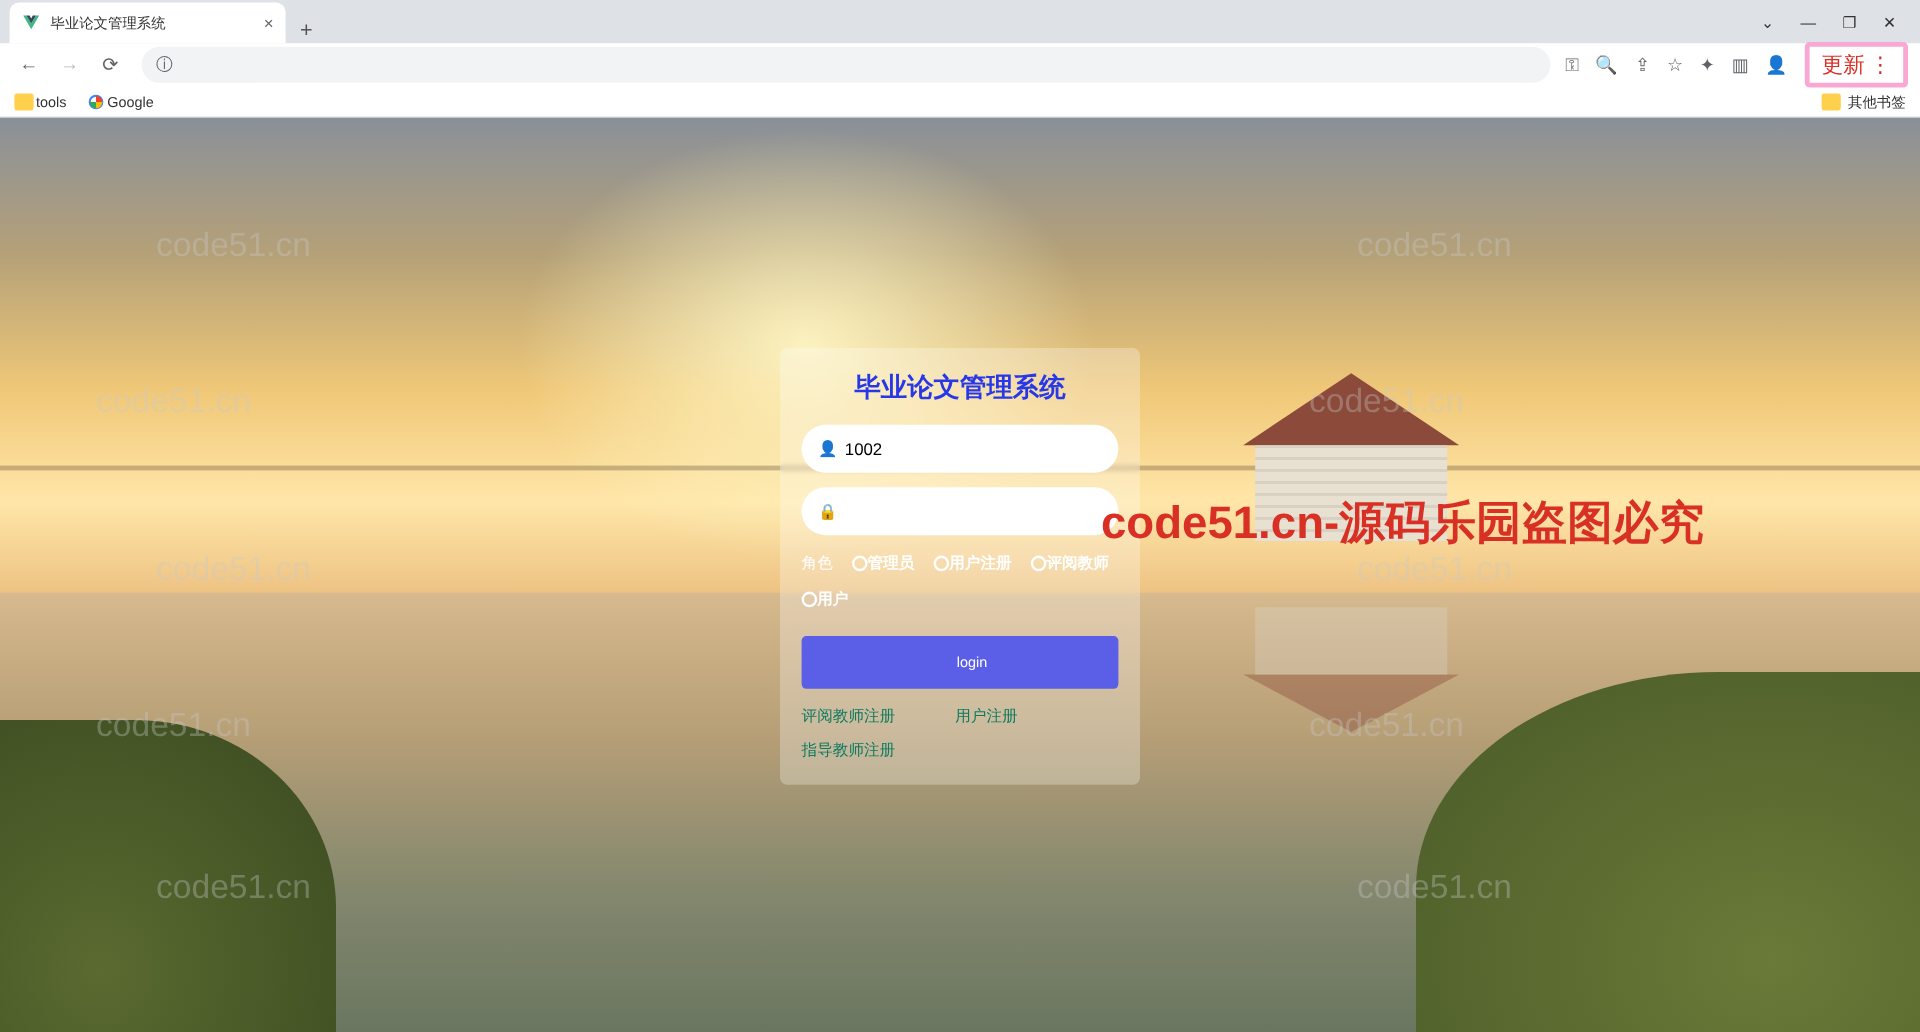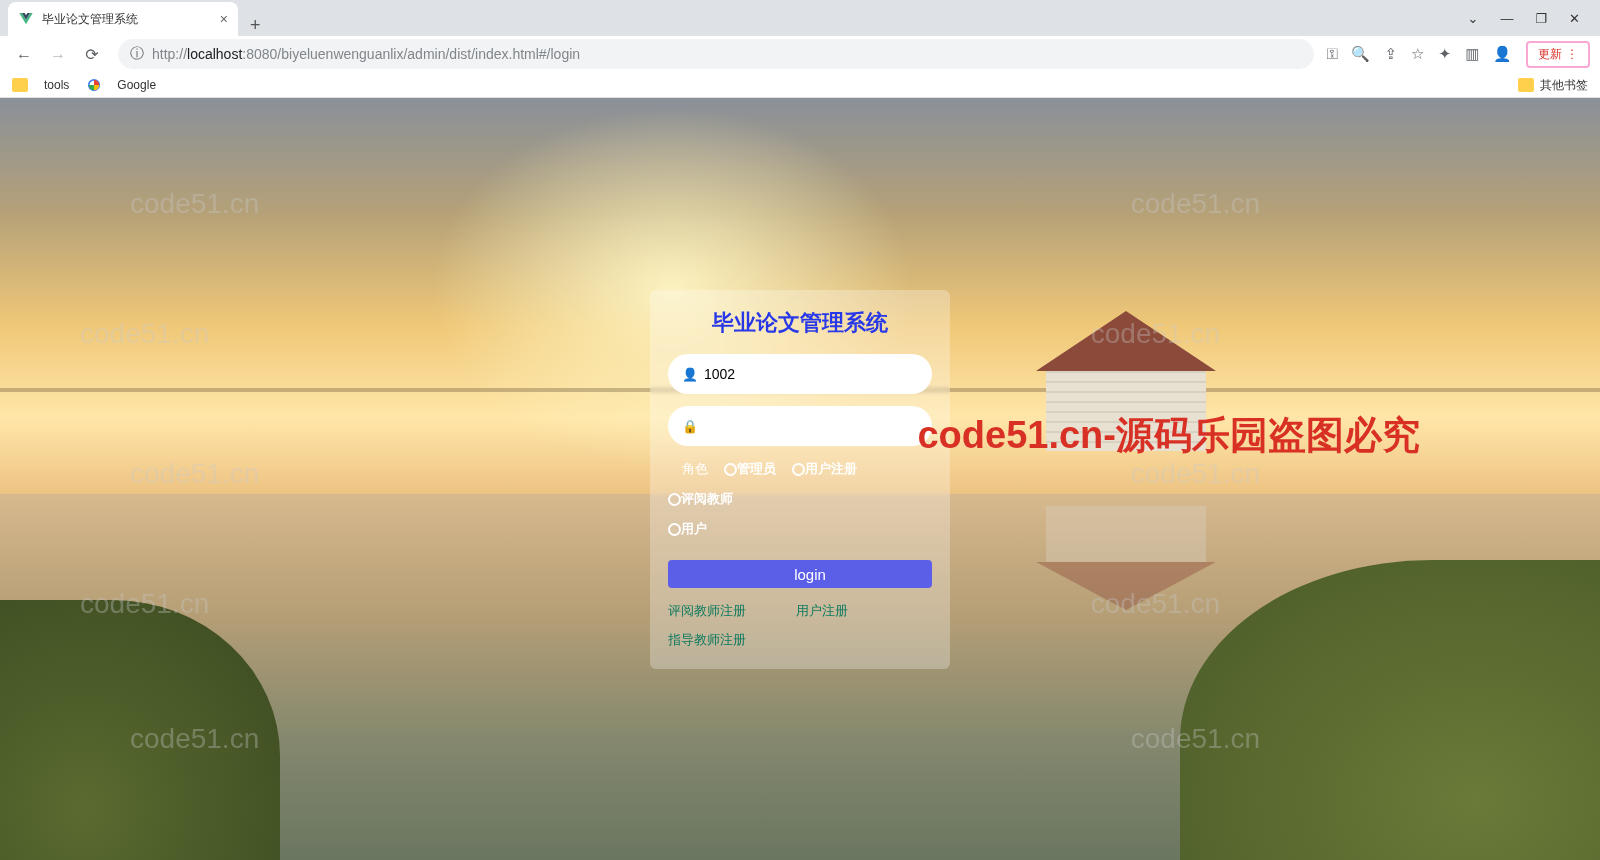--- a/index.html
+++ b/index.html
@@ -16,24 +16,24 @@
 .window-controls span { font-size: 13px; }
 
 .addr-bar { height: 36px; display: flex; align-items: center; padding: 0 10px; gap: 6px; }
 .nav-btn { width: 28px; height: 28px; display: flex; align-items: center; justify-content: center; color: #5f6368; border-radius: 50%; cursor: pointer; }
 .nav-btn.disabled { color: #bbb; }
 .url-box { flex: 1; height: 30px; background: #f1f3f4; border-radius: 15px; display: flex; align-items: center; padding: 0 12px; font-size: 14px; color: #202124; gap: 8px; margin: 0 6px; }
 .url-box .info-icon { color: #5f6368; font-size: 14px; }
 .url-text .host { color: #202124; }
 .url-text .path { color: #80868b; }
 .right-icons { display: flex; align-items: center; gap: 14px; color: #5f6368; font-size: 15px; }
-.update-btn { border: 2px solid #f9a8d4; color: #d93025; padding: 3px 10px; border-radius: 4px; font-size: 12px; display: flex; align-items: center; gap: 4px; }
+.update-btn { border: 4px solid #f9a8d4; color: #d93025; padding: 3px 10px; border-radius: 4px; font-size: 18px; display: flex; align-items: center; gap: 4px; }
 
 .bookmark-bar { height: 26px; display: flex; align-items: center; padding: 0 12px; gap: 18px; font-size: 12px; color: #333; }
-.bookmark-item { display: flex; align-items: center; gap: 16px; }
+.bookmark-item { display: flex; align-items: center; gap: 2px; }
 .bookmark-folder { width: 16px; height: 14px; background: #ffd04c; border-radius: 2px; }
 .google-icon { width: 14px; height: 14px; }
 .other-bookmarks { margin-left: auto; display: flex; align-items: center; gap: 6px; }
 
 
 .page-content { height: 762px; position: relative; background: linear-gradient(180deg, #8a9099 0%, #b5a178 15%, #f0c878 30%, #ffe6a8 42%, #e8b878 55%, #c89858 68%, #6b7555 85%, #4a5a40 100%); overflow: hidden; }
 .sky-gradient { position: absolute; inset: 0; background: radial-gradient(ellipse 400px 300px at 42% 25%, rgba(255,248,200,0.9), transparent 60%); }
 .horizon { position: absolute; left: 0; right: 0; top: 38%; height: 4px; background: rgba(80,60,40,0.3); }
 .house { position: absolute; right: 24%; top: 28%; width: 180px; height: 140px; }
 .house .roof { width: 0; height: 0; border-left: 90px solid transparent; border-right: 90px solid transparent; border-bottom: 60px solid #8b4a3a; margin: 0 auto; }
@@ -54,24 +54,24 @@
 
 .red-watermark { position: absolute; top: 312px; left: 430px; right: 180px; text-align: right; font-size: 38px; font-weight: 600; color: #d93025; pointer-events: none; z-index: 5; white-space: nowrap; }
 
 
 .login-card { position: absolute; left: 50%; top: 192px; transform: translateX(-50%); width: 300px; background: rgba(255,255,255,0.28); backdrop-filter: blur(2px); border-radius: 6px; padding: 18px 18px 20px; z-index: 3; }
 .login-title { text-align: center; font-size: 22px; font-weight: bold; color: #2838e8; margin-bottom: 16px; }
 .input-row { position: relative; margin-bottom: 12px; }
 .input-row .icon { position: absolute; left: 14px; top: 50%; transform: translateY(-50%); font-size: 13px; color: #333; }
 .input-row input { width: 100%; height: 40px; border: none; border-radius: 20px; padding: 0 16px 0 36px; font-size: 14px; background: #fff; outline: none; }
 .role-row { display: flex; flex-wrap: wrap; gap: 12px 16px; margin: 14px 0; font-size: 13px; color: #fff; align-items: center; }
-.role-label { font-weight: 500; margin-left: 14px; }
+.role-label { font-weight: 500; }
 .radio-item { display: flex; align-items: center; gap: 0; cursor: pointer; font-weight: bold; }
 .radio-circle { width: 13px; height: 13px; border-radius: 50%; border: 2px solid #fff; background: transparent; }
-.login-btn { width: 100%; height: 28px; background: #5b5fe8; color: #fff; border: none; border-radius: 4px; font-size: 15px; cursor: pointer; margin-top: 8px; padding-left: 20px; }
+.login-btn { width: 100%; height: 44px; background: #5b5fe8; color: #fff; border: none; border-radius: 4px; font-size: 12px; cursor: pointer; margin-top: 8px; padding-left: 20px; }
 .links-row { display: flex; gap: 50px; margin-top: 14px; align-items: flex-end; }
 .links-row a, .links-row2 a { color: #0d7a5f; font-size: 13px; text-decoration: none; cursor: pointer; }
 .links-row2 { margin-top: 10px; }
 </style>
 </head>
 <body>
 
 <div class="browser-top">
   <div class="tab-bar">
     <div class="tab">
@@ -90,23 +90,20 @@
       <span>✕</span>
     </div>
   </div>
 
   <div class="addr-bar">
     <div class="nav-btn">←</div>
     <div class="nav-btn disabled">→</div>
     <div class="nav-btn">⟳</div>
     <div class="url-box">
       <span class="info-icon">ⓘ</span>
-      <span class="url-text">
-        <span class="path">http://</span><span class="host">localhost</span><span class="path">:8080</span><span class="path">/biyeluenwenguanlix/admin/dist/index.html#/login</span>
-      </span>
     </div>
     <div class="right-icons">
       <span>⚿</span>
       <span>🔍</span>
       <span>⇪</span>
       <span>☆</span>
       <span>✦</span>
       <span>▥</span>
       <span>👤</span>
       <div class="update-btn">

